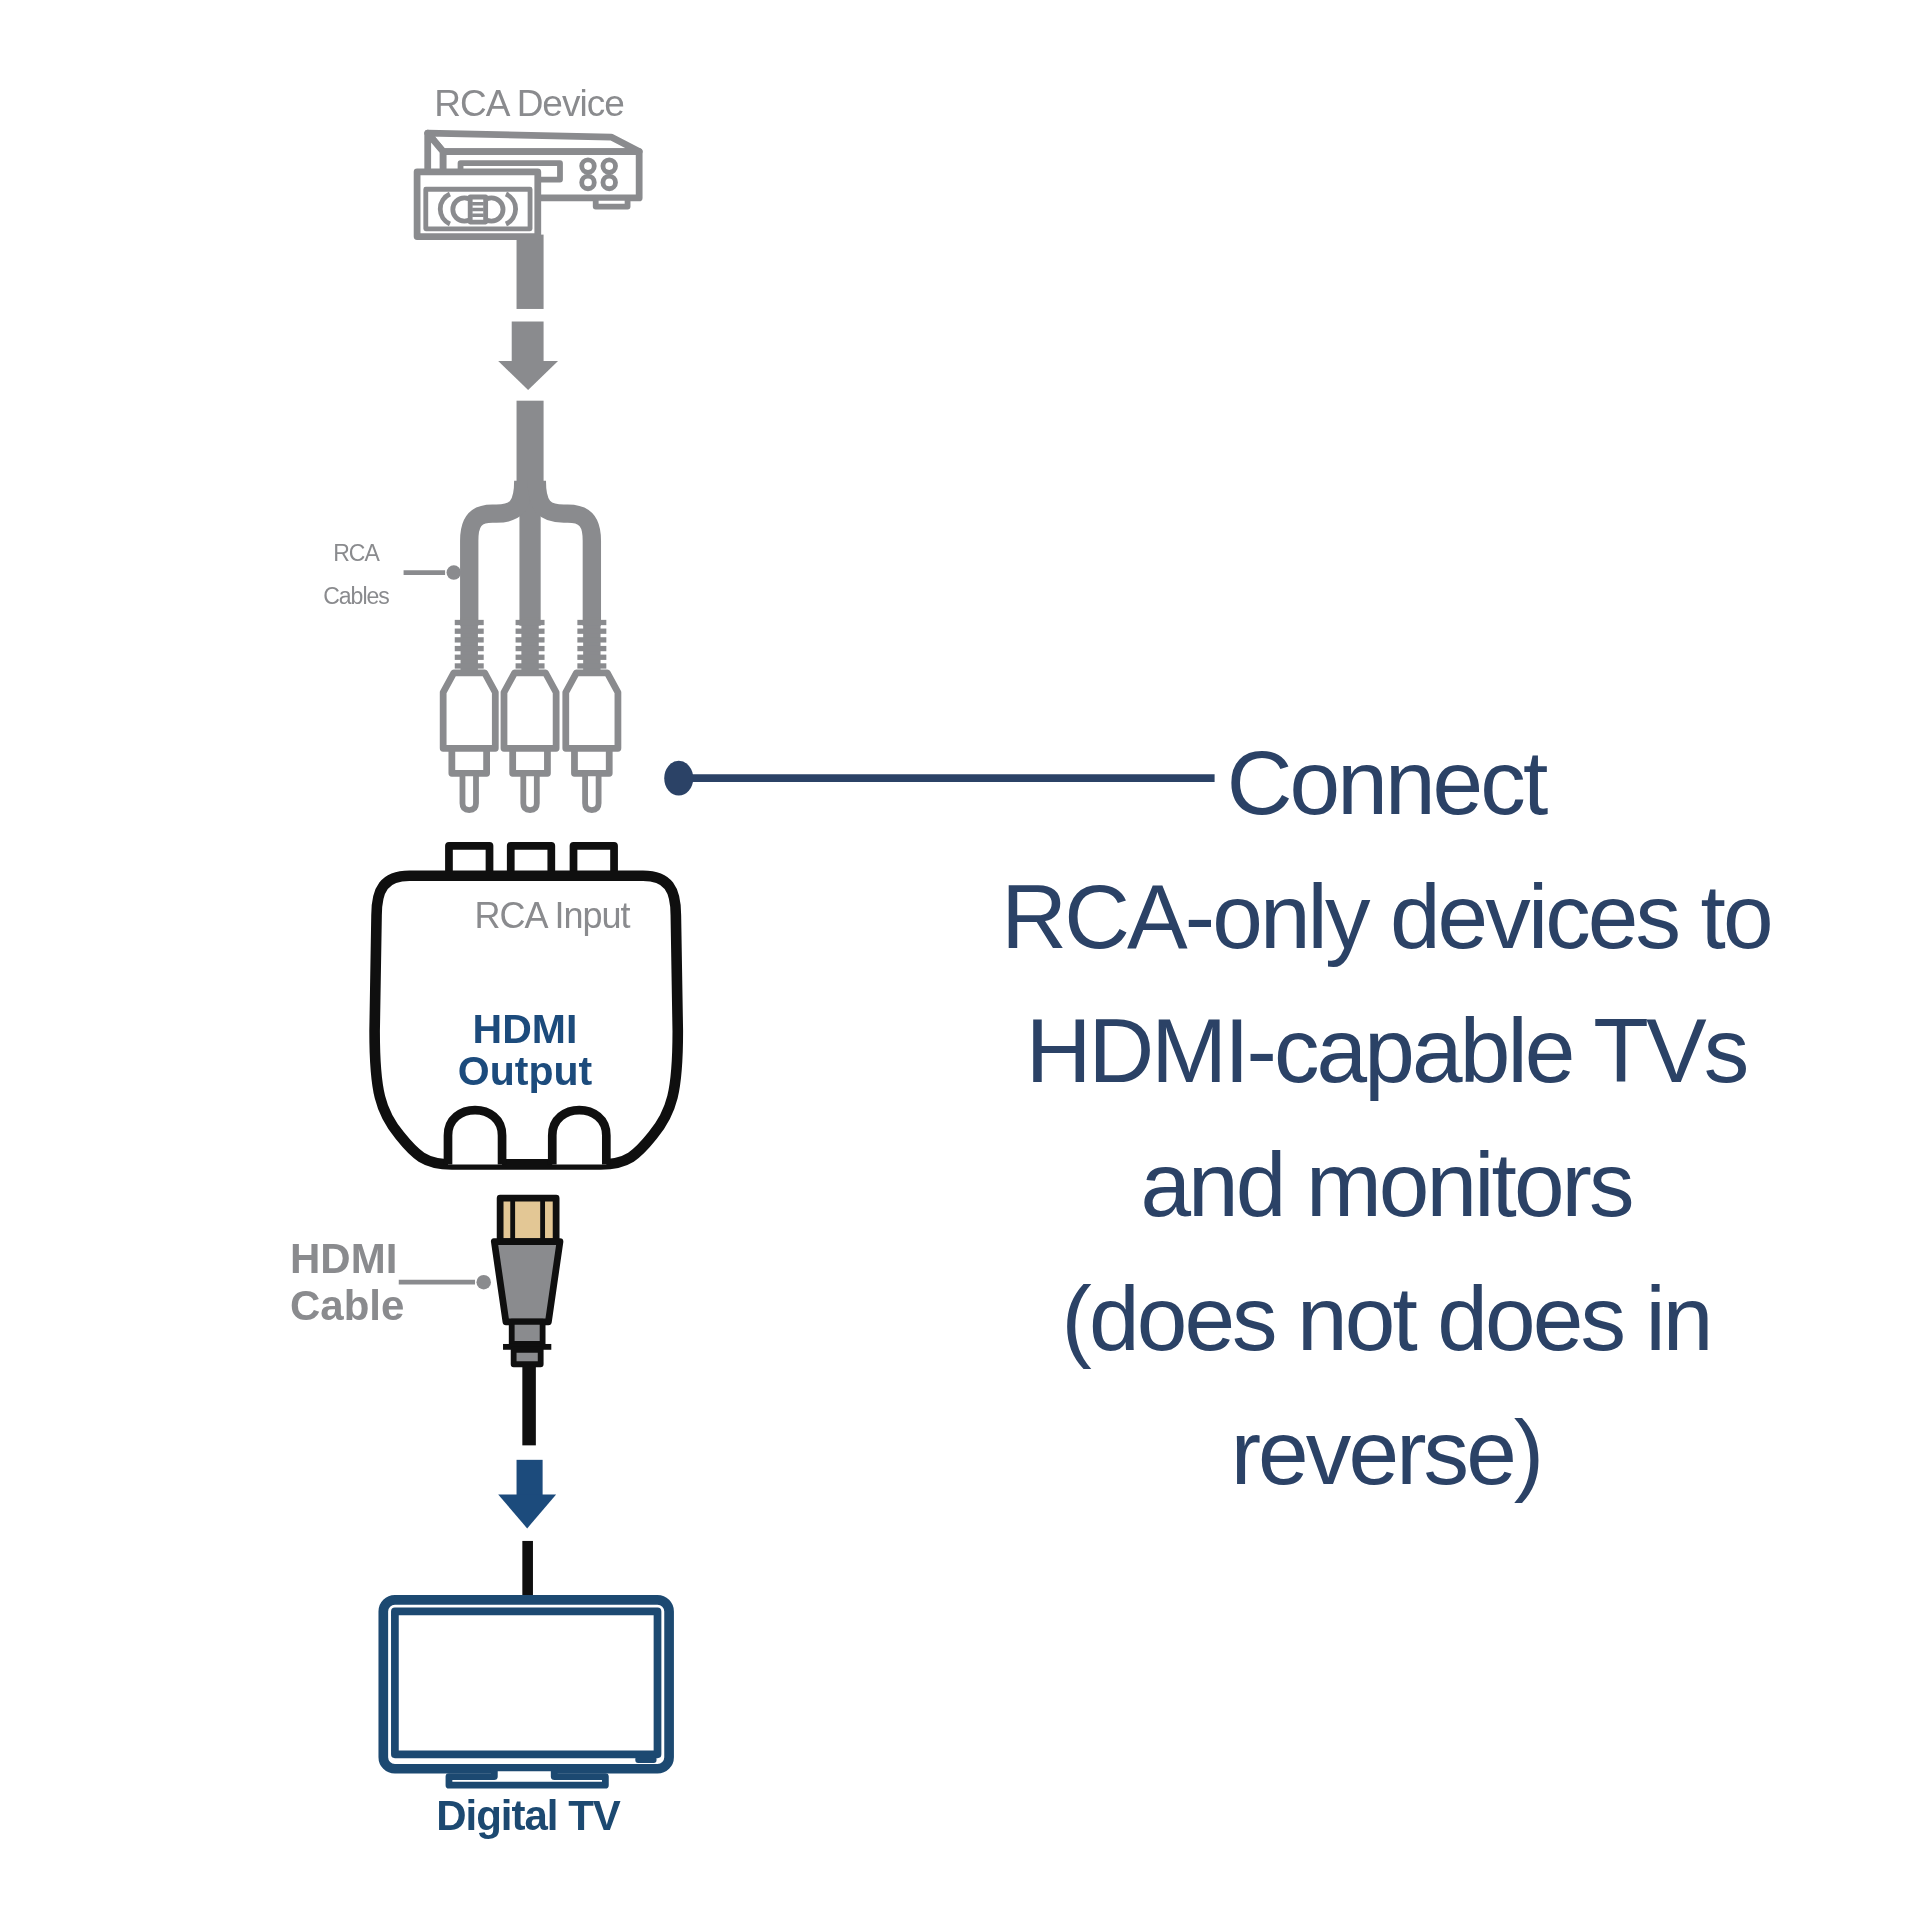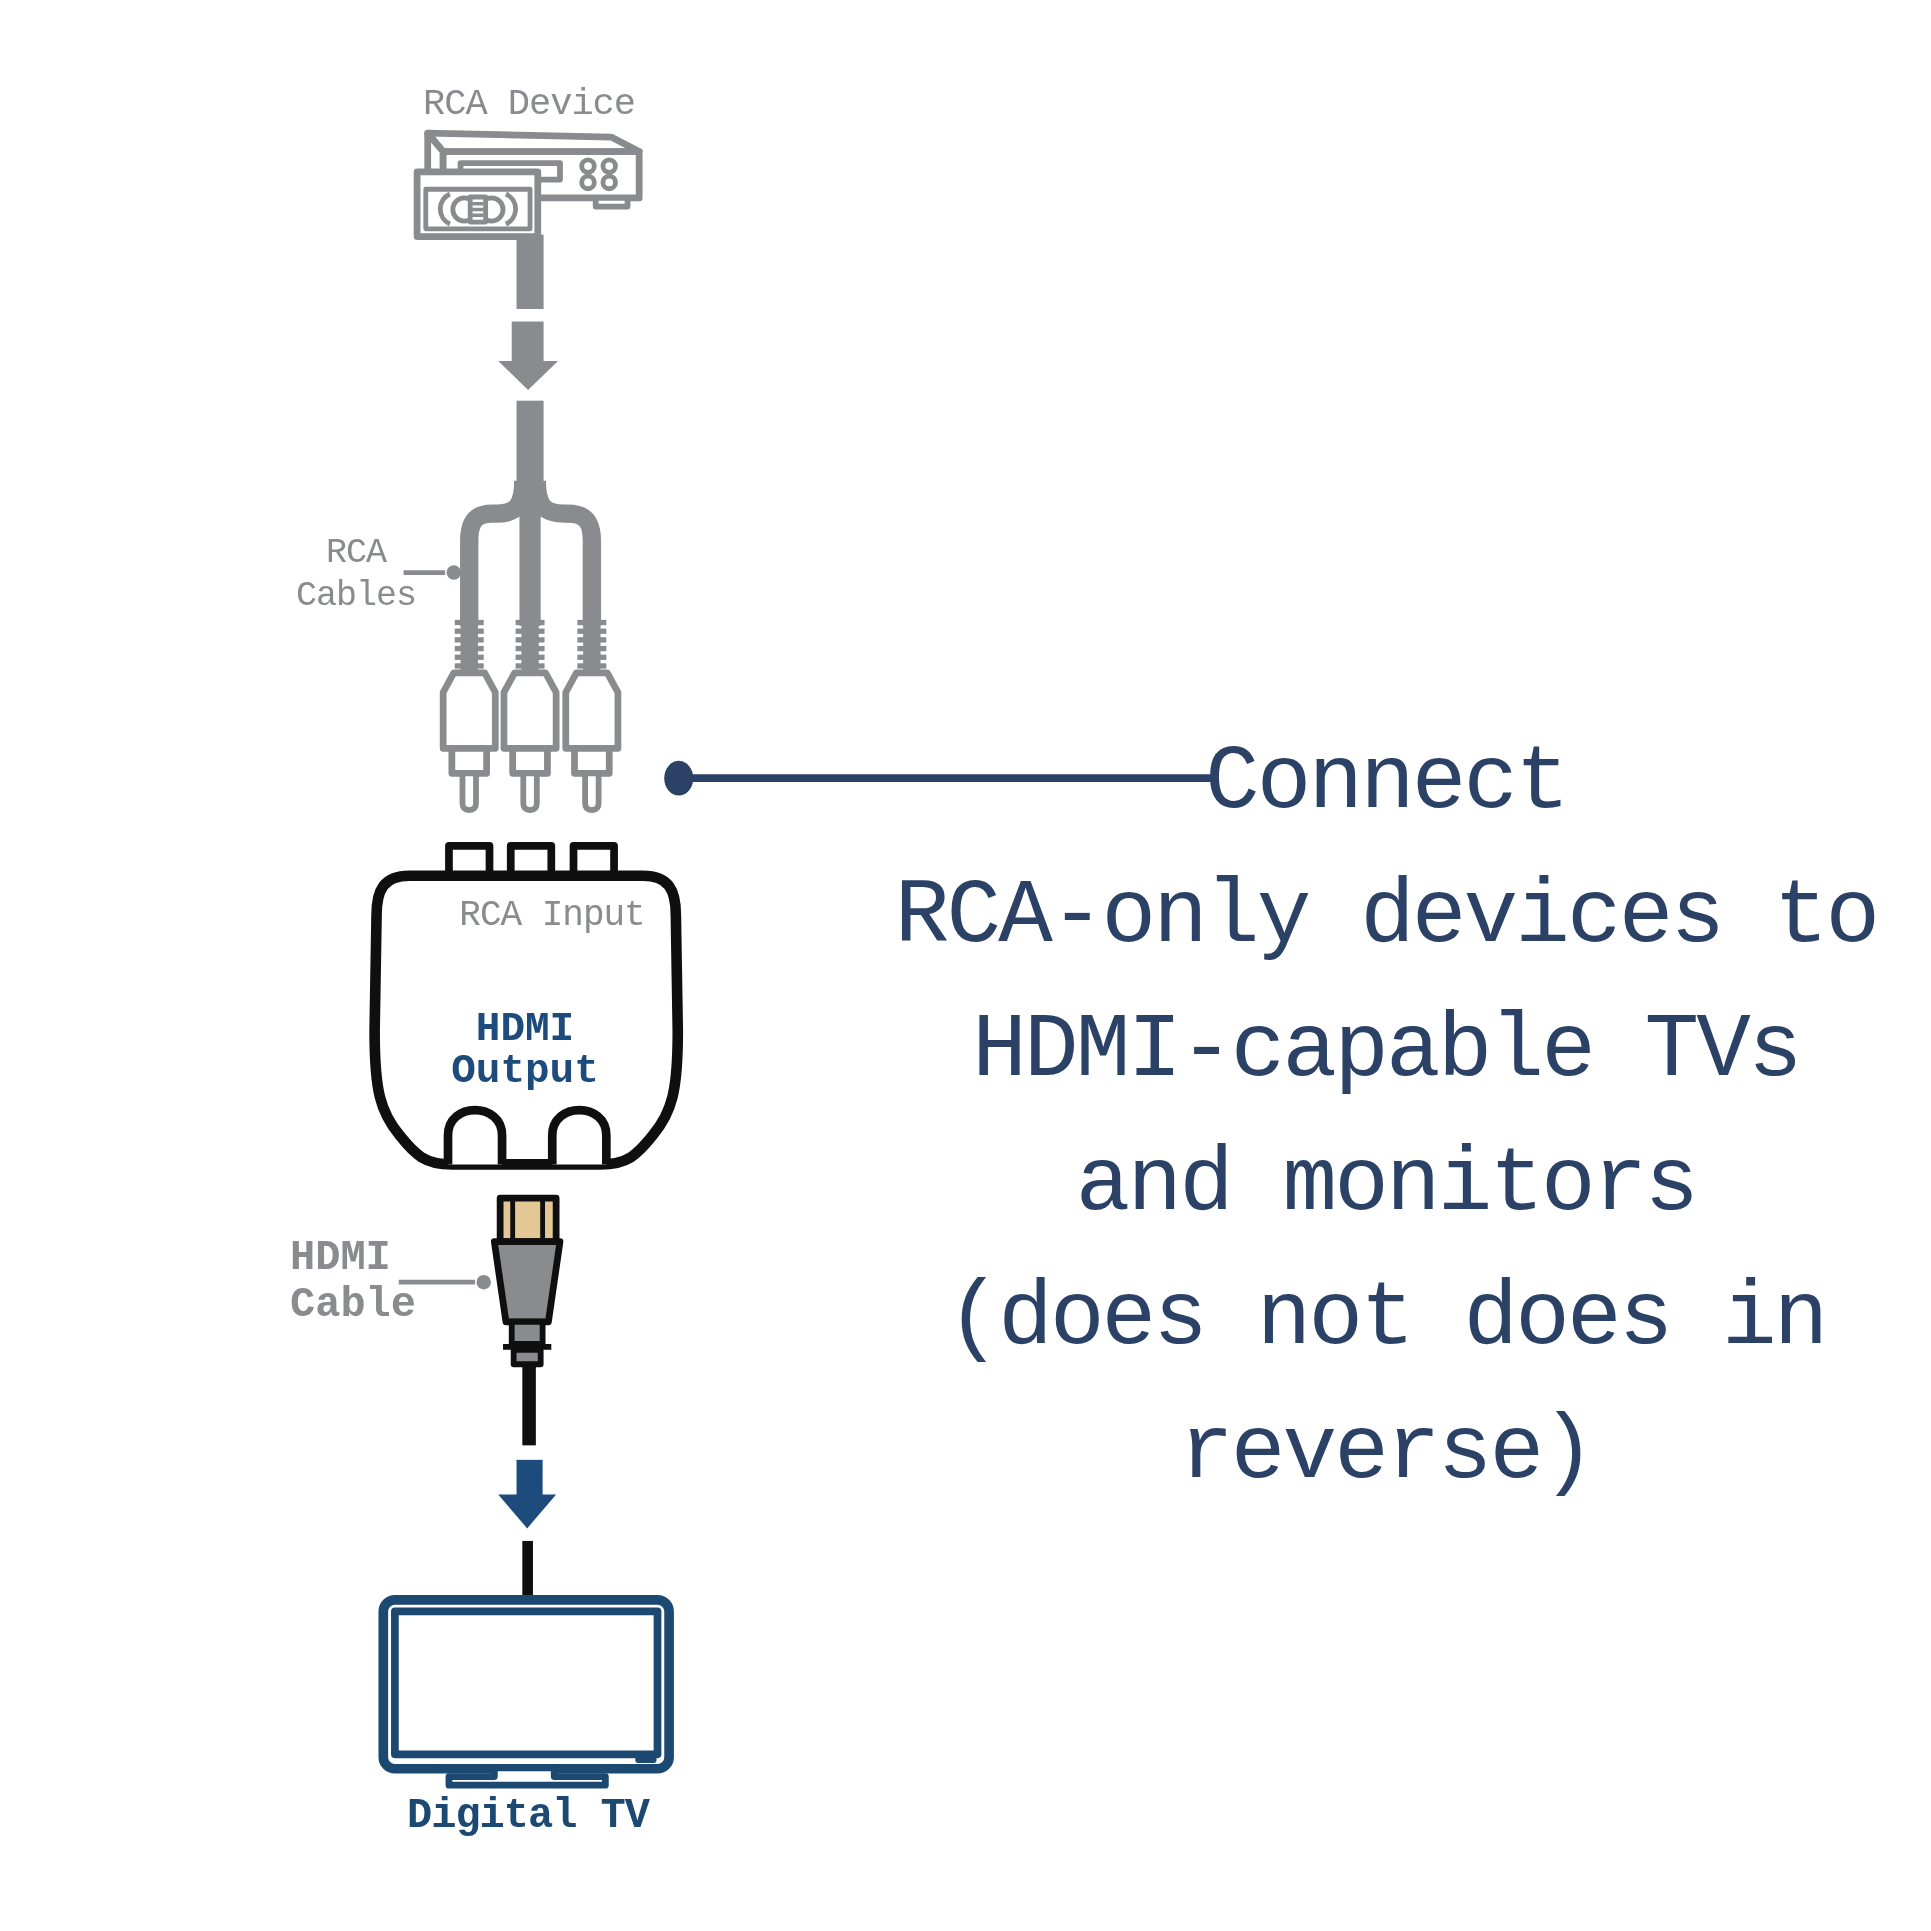--- a/index.html
+++ b/index.html
@@ -4,27 +4,27 @@
 <style>
   :root{
     --gray:#8a8b8e; --black:#0f0f0f; --navy:#2b4266; --blue:#1c4b7c;
     --tvblue:#1c4971; --gold:#e3c795; --bg:#ffffff;
   }
   html,body{margin:0;padding:0;}
   body{width:1931px;height:1931px;background:var(--bg);font-family:"Liberation Sans",sans-serif;}
   .canvas{position:relative;width:1931px;height:1931px;overflow:hidden;background:var(--bg);}
   .canvas svg{position:absolute;left:0;top:0;}
 
-  .label{position:absolute;white-space:pre-line;line-height:1.15;font-family:Liberation Mono, monospace;}
+  .label{position:absolute;white-space:pre-line;line-height:1.15;}
   .center{transform:translateX(-50%);text-align:center;}
   .gray{color:var(--gray);}
   .bold{font-weight:bold;}
 
   .lbl-rca-device{left:529px;top:83px;font-size:37px;letter-spacing:-1px;}
-  .lbl-rca-cables{left:356px;top:532px;font-size:35px;line-height:43px;letter-spacing:-1px;}
+  .lbl-rca-cables{left:356px;top:532px;font-size:23px;line-height:43px;letter-spacing:-1px;}
   .lbl-rca-input{left:552px;top:895px;font-size:36px;letter-spacing:-1px;}
   .lbl-hdmi-output{left:525px;top:1008px;font-size:41px;line-height:42px;color:var(--blue);font-weight:bold;}
   .lbl-hdmi-cable{left:290px;top:1235px;font-size:42px;line-height:47px;font-weight:bold;}
   .lbl-digital-tv{left:528px;top:1792px;font-size:42px;letter-spacing:-1px;font-weight:bold;color:var(--tvblue);}
   .lbl-callout{left:1386px;top:716px;width:1062px;font-size:91px;line-height:134px;
                letter-spacing:-2.9px;color:var(--navy);}
 
   
   .sg{stroke:var(--gray);fill:none;}
   .fg{fill:var(--gray);stroke:none;}

